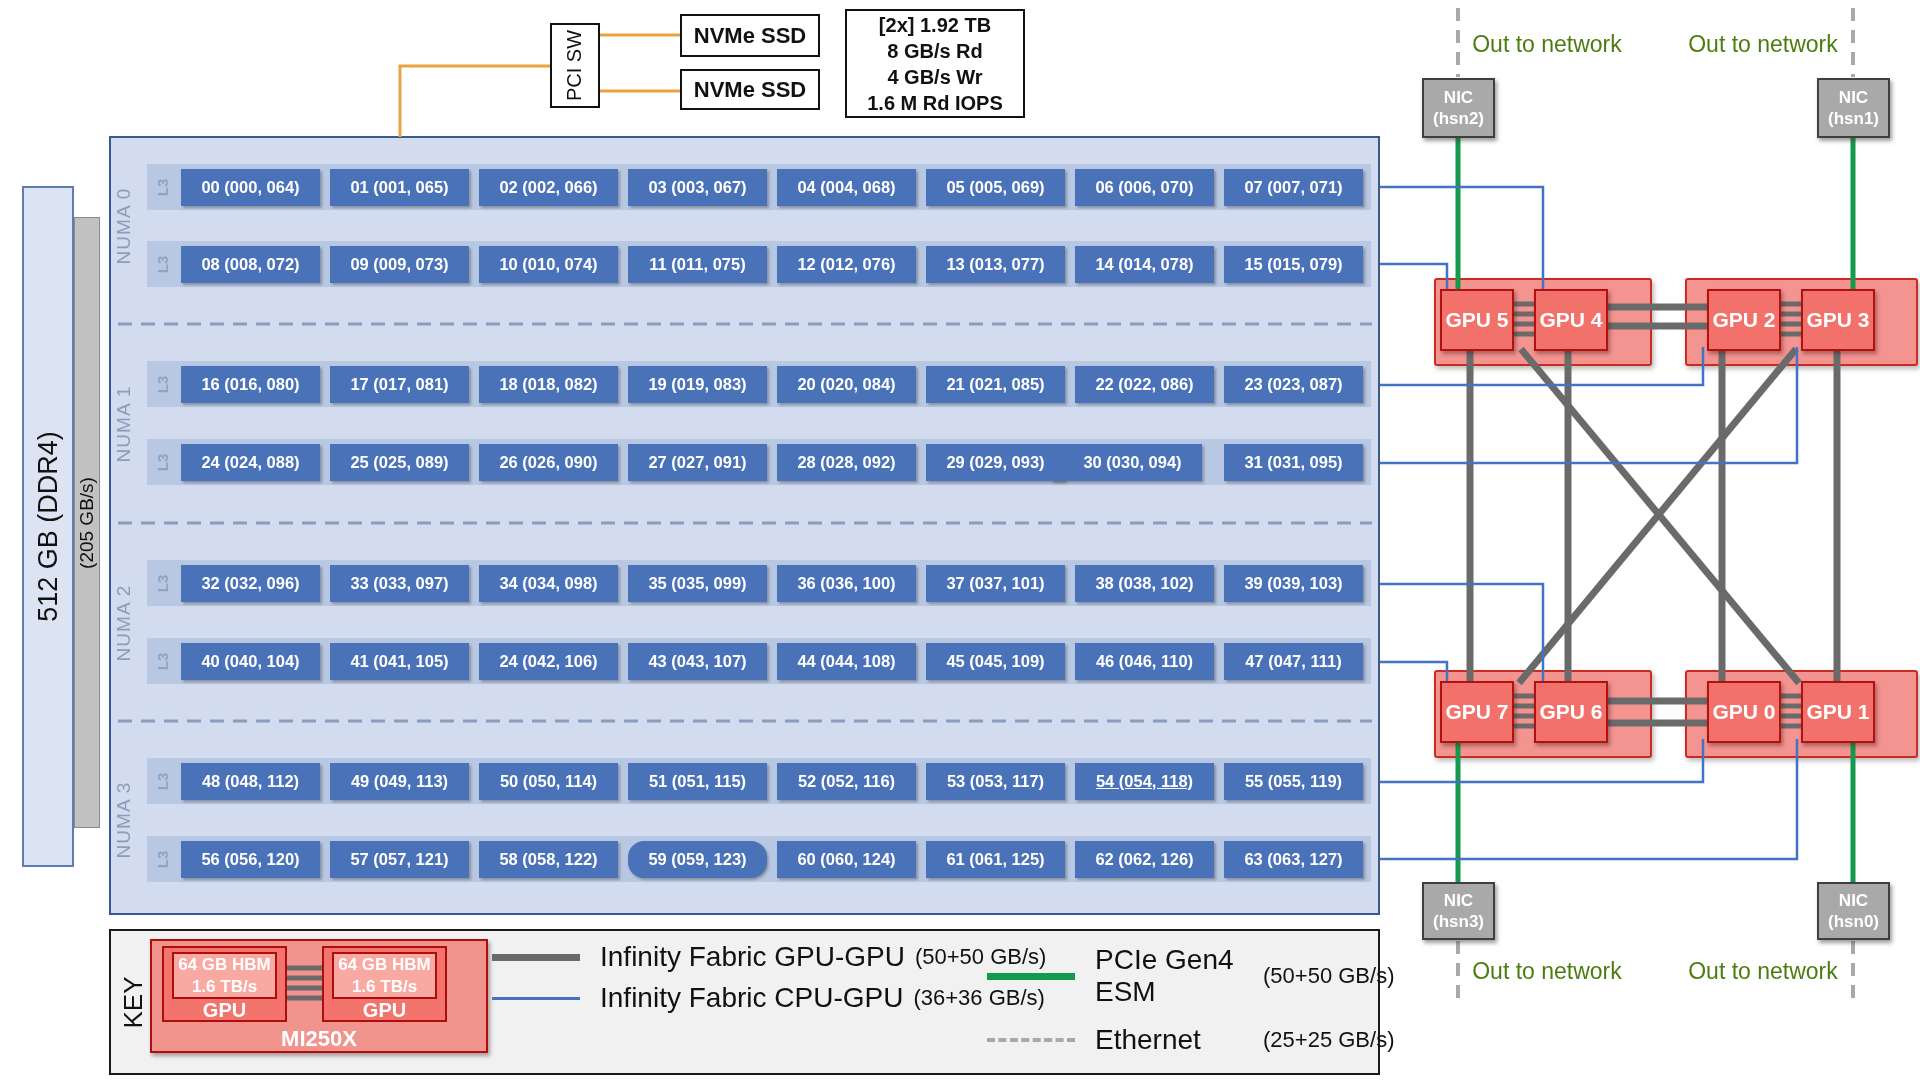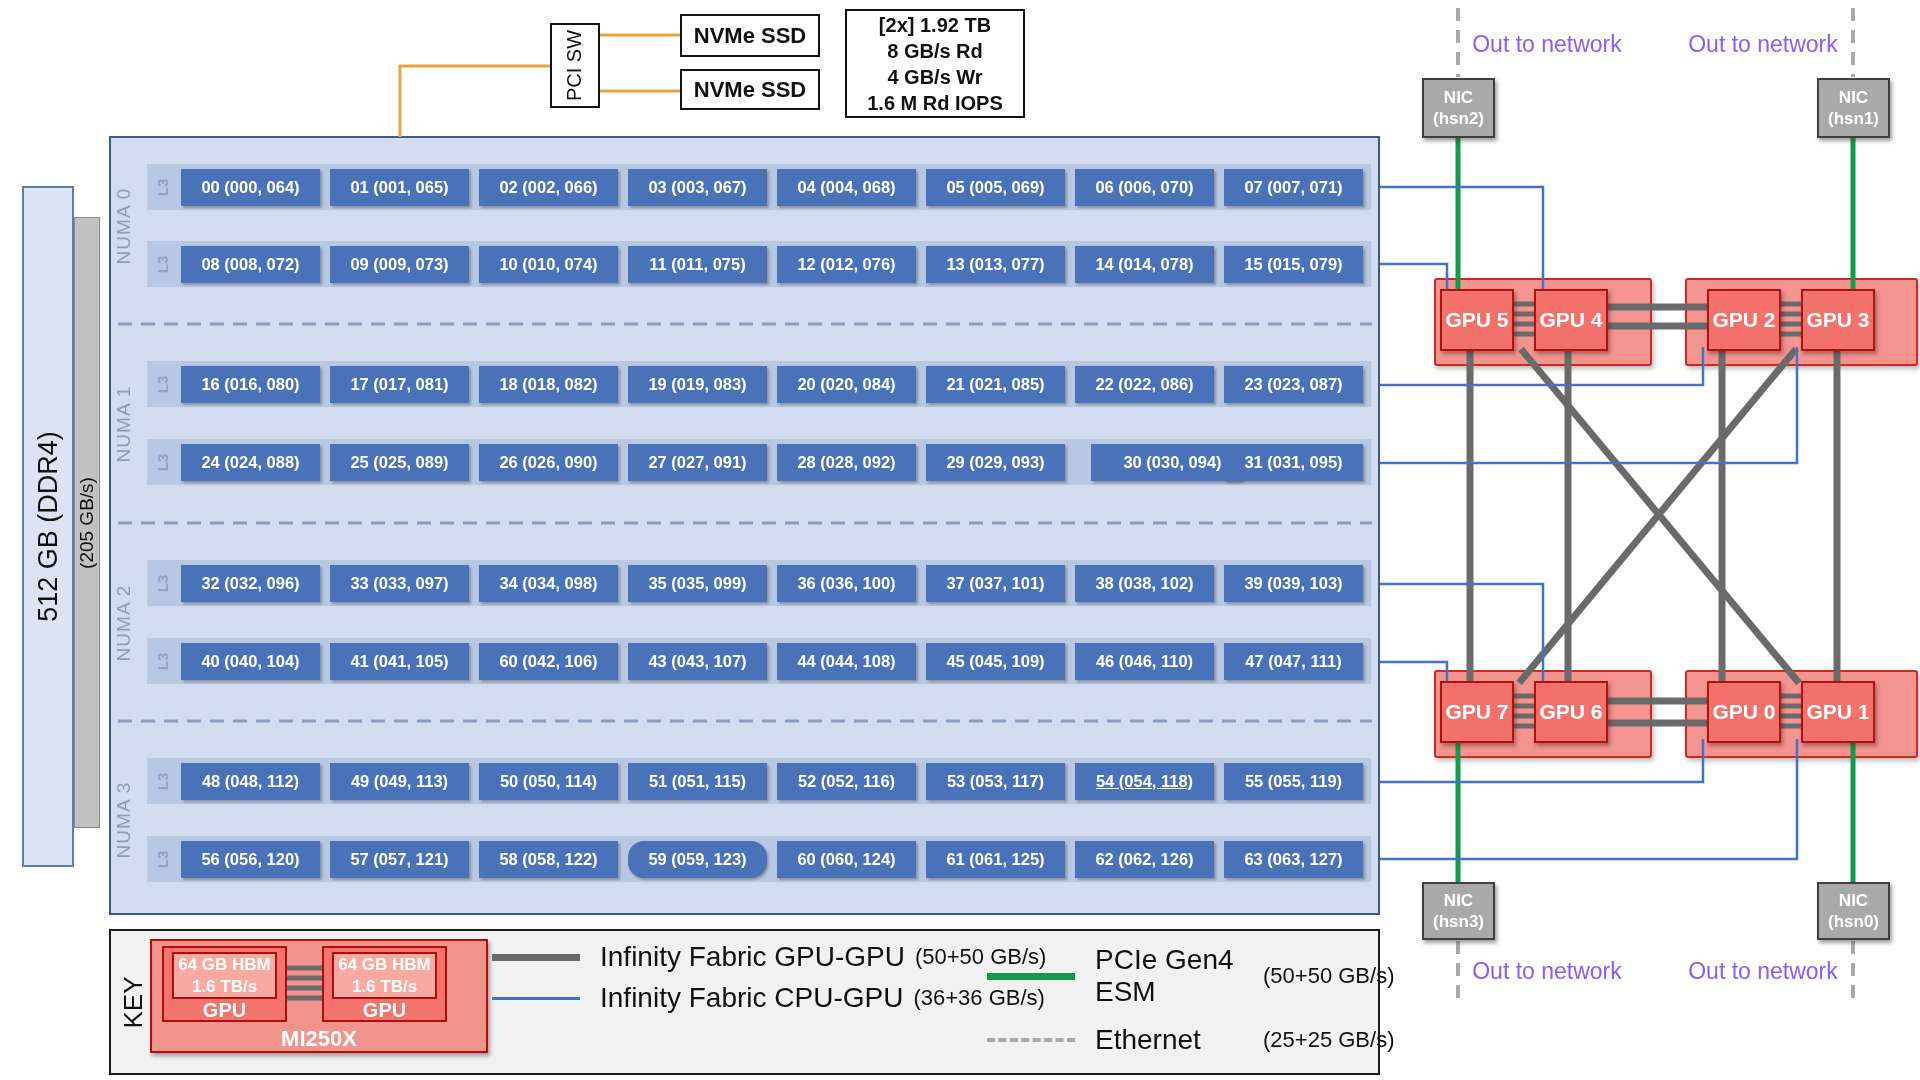--- a/index.html
+++ b/index.html
@@ -39,21 +39,21 @@
   
   .pkg{background:#f49490;border:2px solid #cc2b22;border-radius:3px;z-index:3;box-sizing:border-box;box-shadow:2px 3px 5px rgba(60,60,60,.35);}
   .gpu{width:74px;height:62px;background:#f3716b;border:2px solid #b31010;z-index:5;
        color:#fff;font-weight:bold;font-size:21px;display:flex;align-items:center;justify-content:center;
        box-shadow:2px 3px 4px rgba(60,20,20,.4);box-sizing:border-box;}
 
   
   .nic{width:73px;height:60px;background:#a9a9a9;border:2px solid #3f3f3f;z-index:5;
        color:#fff;font-weight:bold;font-size:17px;line-height:1.25;display:flex;flex-direction:column;
        align-items:center;justify-content:center;box-shadow:2px 3px 4px rgba(60,60,60,.5);box-sizing:border-box;}
-  .netlbl{width:200px;text-align:center;font-size:23px;color:#8b5cf6;z-index:2;}
+  .netlbl{width:200px;text-align:center;font-size:23px;color:#4d7c0f;z-index:2;}
 
   
   .key-box{left:109px;top:929px;width:1271px;height:146px;background:#f1f1f1;border:2px solid #1a1a1a;z-index:2;box-sizing:border-box;}
   .key-title{left:112px;top:929px;width:42px;height:146px;z-index:3;}
   .key-title span{font-size:26px;}
   .k-pkg{left:150px;top:939px;width:338px;height:114px;background:#f2948e;border:2.5px solid #ad0d0d;z-index:3;box-shadow:2px 3px 4px rgba(60,20,20,.4);box-sizing:border-box;}
   .k-gpu{top:946px;width:125px;height:76px;background:#f3746d;border:2px solid #ad0d0d;z-index:4;box-sizing:border-box;}
   .k-hbm{top:952px;width:105px;height:47px;background:#f7a9a2;border:2px solid #ad0d0d;z-index:5;
          display:flex;flex-direction:column;align-items:center;justify-content:center;color:#fff;font-weight:bold;font-size:17px;line-height:1.25;box-sizing:border-box;}
   .k-gpulbl{top:999px;width:125px;text-align:center;color:#fff;font-weight:bold;font-size:20px;z-index:5;}
@@ -147,21 +147,21 @@
       <div class="l3-band" style="top: 439px;">
         <div class="l3-tab">
           <span>L3</span>
         </div>
         <div class="core" style="left: 34px;">24 (024, 088)</div>
         <div class="core" style="left: 183px;">25 (025, 089)</div>
         <div class="core" style="left: 332px;">26 (026, 090)</div>
         <div class="core" style="left: 481px;">27 (027, 091)</div>
         <div class="core" style="left: 630px;">28 (028, 092)</div>
         <div class="core" style="left: 779px;">29 (029, 093)</div>
-        <div class="core" style="left: 944px; padding-left: 12px;">30 (030, 094)</div>
+        <div class="core" style="left: 904px; padding-left: 12px;">30 (030, 094)</div>
         <div class="core" style="left: 1077px;">31 (031, 095)</div>
       </div>
       <div class="l3-band" style="top: 560px;">
         <div class="l3-tab">
           <span>L3</span>
         </div>
         <div class="core" style="left: 34px;">32 (032, 096)</div>
         <div class="core" style="left: 183px;">33 (033, 097)</div>
         <div class="core" style="left: 332px;">34 (034, 098)</div>
         <div class="core" style="left: 481px;">35 (035, 099)</div>
@@ -169,21 +169,21 @@
         <div class="core" style="left: 779px;">37 (037, 101)</div>
         <div class="core" style="left: 928px;">38 (038, 102)</div>
         <div class="core" style="left: 1077px;">39 (039, 103)</div>
       </div>
       <div class="l3-band" style="top: 638px;">
         <div class="l3-tab">
           <span>L3</span>
         </div>
         <div class="core" style="left: 34px;">40 (040, 104)</div>
         <div class="core" style="left: 183px;">41 (041, 105)</div>
-        <div class="core" style="left: 332px;">60 (042, 106)</div>
+        <div class="core" style="left: 332px;">24 (042, 106)</div>
         <div class="core" style="left: 481px;">43 (043, 107)</div>
         <div class="core" style="left: 630px;">44 (044, 108)</div>
         <div class="core" style="left: 779px;">45 (045, 109)</div>
         <div class="core" style="left: 928px;">46 (046, 110)</div>
         <div class="core" style="left: 1077px;">47 (047, 111)</div>
       </div>
       <div class="l3-band" style="top: 758px;">
         <div class="l3-tab">
           <span>L3</span>
         </div>

